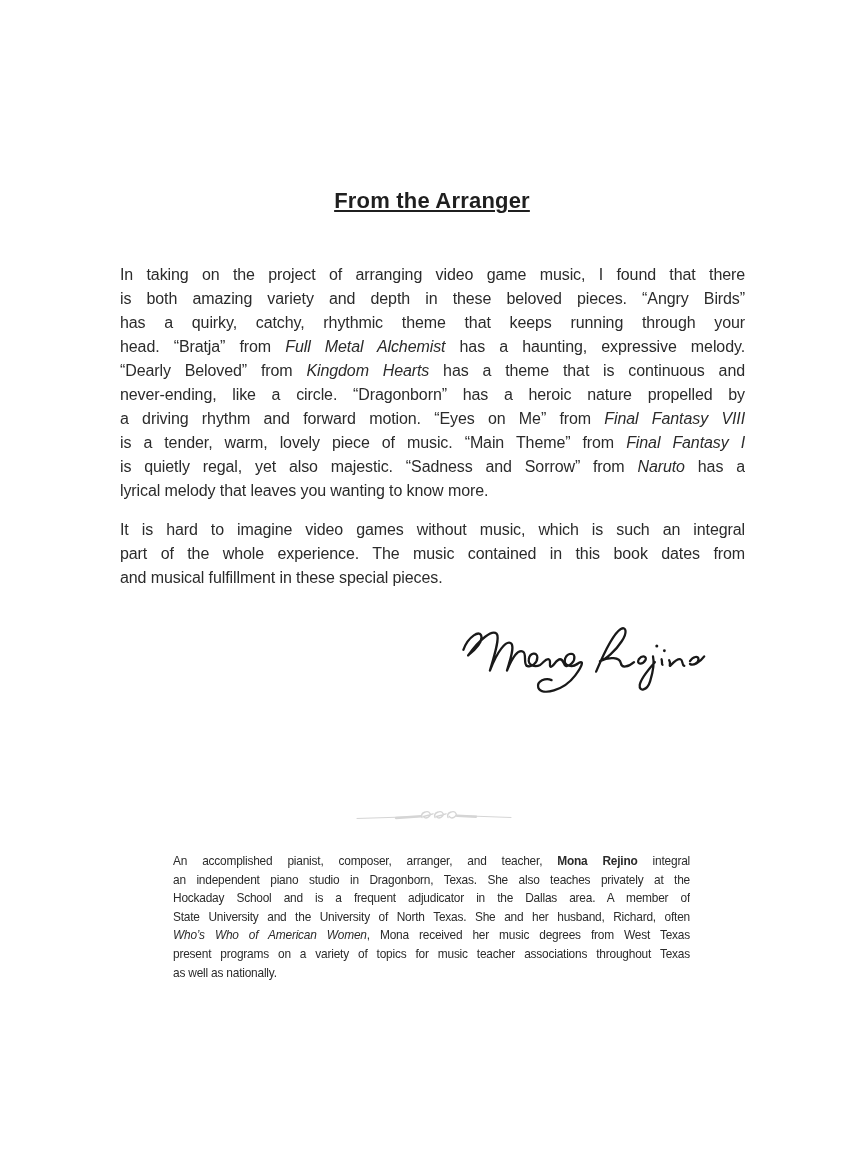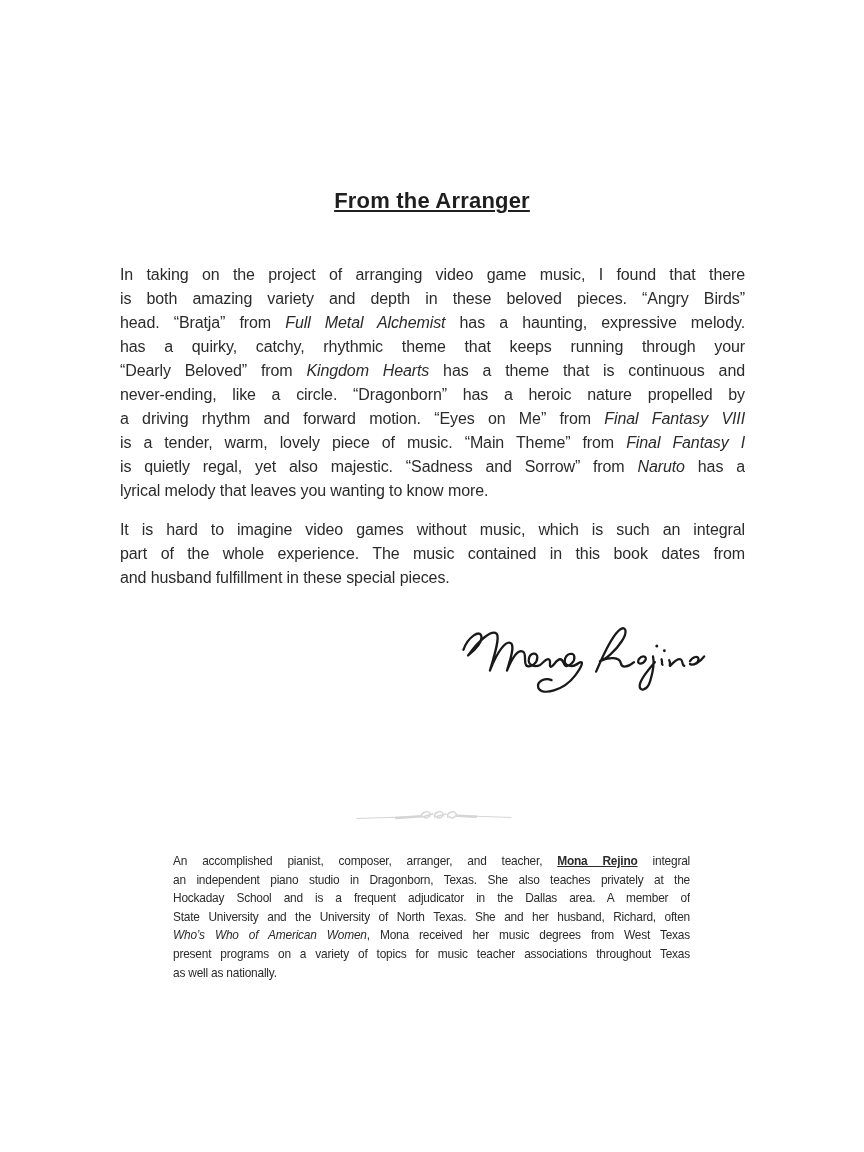--- a/index.html
+++ b/index.html
@@ -38,21 +38,21 @@
   .line {
     height: 24px;
     line-height: 24px;
     text-align: justify;
     text-align-last: justify;
     overflow: hidden;
     white-space: normal;
   }
   .line.last { text-align-last: left; }
   .it { font-style: italic; }
-  .bd { font-weight: bold; text-decoration: underline; }
+  .bd { font-weight: bold; }
   .signature {
     position: absolute;
     top: 620px;
     left: 452px;
     width: 256px;
     height: 88px;
   }
   .divider {
     position: absolute;
     top: 806px;
@@ -77,34 +77,34 @@
 </head>
 <body>
 
 <div class="page">
 
   <h1 class="title">From the Arranger</h1>
 
   <div class="body-block para-1">
       <div class="line"><span>In taking on the project of arranging video game music, I found that there</span></div>
       <div class="line"><span>is both amazing variety and depth in these beloved pieces. “Angry Birds”</span></div>
+      <div class="line"><span>has a quirky, catchy, rhythmic theme that keeps running through your</span></div>
       <div class="line"><span>head. “Bratja” from </span><span class="it">Full Metal Alchemist</span><span> has a haunting, expressive melody.</span></div>
-      <div class="line"><span>has a quirky, catchy, rhythmic theme that keeps running through your</span></div>
       <div class="line"><span>“Dearly Beloved” from </span><span class="it">Kingdom Hearts</span><span> has a theme that is continuous and</span></div>
       <div class="line"><span>never-ending, like a circle. “Dragonborn” has a heroic nature propelled by</span></div>
       <div class="line"><span>a driving rhythm and forward motion. “Eyes on Me” from </span><span class="it">Final Fantasy VIII</span></div>
       <div class="line"><span>is a tender, warm, lovely piece of music. “Main Theme” from </span><span class="it">Final Fantasy I</span></div>
       <div class="line"><span>is quietly regal, yet also majestic. “Sadness and Sorrow” from </span><span class="it">Naruto</span><span> has a</span></div>
       <div class="line last"><span>lyrical melody that leaves you wanting to know more.</span></div>
     </div>
 
   <div class="body-block para-2">
       <div class="line"><span>It is hard to imagine video games without music, which is such an integral</span></div>
       <div class="line"><span>part of the whole experience. The music contained in this book dates from</span></div>
-      <div class="line last"><span>and husband fulfillment in these special pieces.</span></div>
+      <div class="line last"><span>and musical fulfillment in these special pieces.</span></div>
     </div>
 
   <div class="signature" aria-label="Mona Rejino">
     <svg viewBox="0 0 270 90" width="256" height="88" fill="none" stroke="#191919" stroke-width="2.4" stroke-linecap="round" stroke-linejoin="round">
       <path d="M12,30 C17,16 30,8 31,16 C32,23 22,32 17,36 C30,18 42,9 47,13 C51,17 44,38 40,52 C48,31 57,20 62,23 C67,26 60,44 58,52 C64,37 70,29 75,32 C79,34 75,45 79,47"></path>
       <path d="M79,47 C84,49 90,44 90,38 C90,32 82,33 81,40 C80,46 87,49 93,46 C97,43 99,39 102,40 C105,41 102,47 104,48 C107,48 110,40 114,40 C118,40 117,46 120,47 C124,48 130,42 129,37 C128,32 120,34 119,41 C118,47 127,49 132,45"></path>
       <path d="M132,45 C139,40 139,45 130,57 C118,73 95,79 91,70 C89,63 99,59 105,62"></path>
       <path d="M152,53 C160,34 170,13 178,8 C184,5 185,12 179,21 C172,32 162,40 156,42 C166,37 177,38 178,44 C179,50 186,48 192,43"></path>
       <path d="M197,40 C201,35 206,37 204,41 C201,46 194,46 197,40"></path>
       <path d="M212,37 C214,45 212,53 209,63 C206,73 197,75 198,67 C199,60 207,51 214,43"></path>

